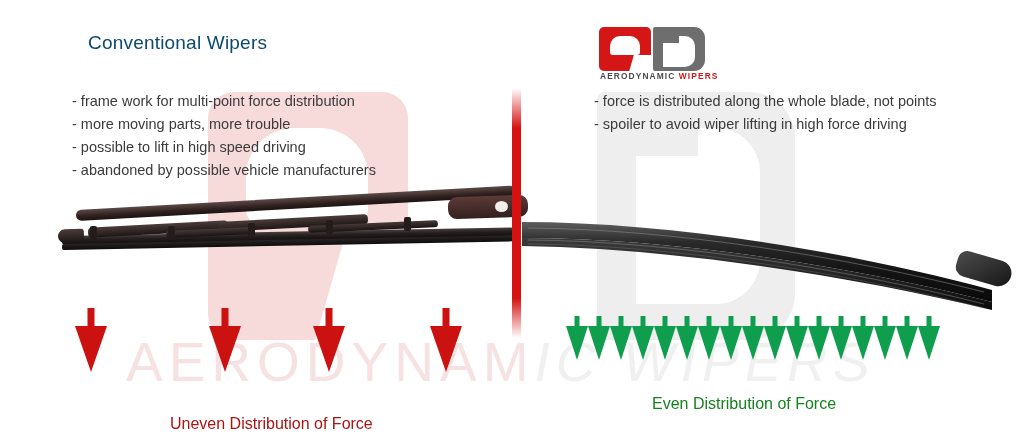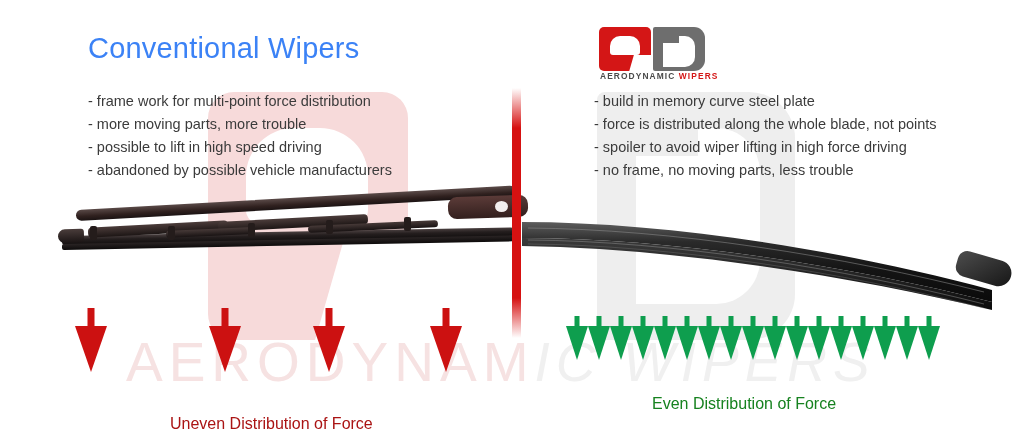--- a/index.html
+++ b/index.html
@@ -102,34 +102,34 @@
     background: linear-gradient(to bottom,
         rgba(214,17,17,0) 0%,
         rgba(214,17,17,1) 16%,
         rgba(214,17,17,1) 84%,
         rgba(214,17,17,0) 100%);
   }
   .title {
     position: absolute;
     left: 88px;
     top: 32px;
-    font-size: 29px;
-    color: #3b82f6;
+    font-size: 19px;
+    color: #0c4a6e;
     font-weight: 400;
     letter-spacing: 0.2px;
     white-space: nowrap;
   }
   .bullets {
     position: absolute;
     font-size: 14.5px;
     color: #3b3b3b;
     line-height: 23px;
     white-space: nowrap;
   }
-  .bullets-left { left: 88px; top: 90px; }
+  .bullets-left { left: 72px; top: 90px; }
   .bullets-right { left: 594px; top: 90px; }
   .bullets div { }
 
   
   .logo {
     position: absolute;
     left: 599px;
     top: 27px;
     z-index: 5;
     width: 140px;
@@ -381,24 +381,22 @@
     <div class="logo-a"></div>
     <div class="logo-a-hole"></div>
     <div class="logo-a-cut"></div>
     <div class="logo-d"></div>
     <div class="logo-d-hole"></div>
     <div class="logo-d-notch"></div>
     <div class="logo-tag"><span class="tg1">AERODYNAMIC</span><span>&nbsp;</span><span class="tg2">WIPERS</span></div>
   </div>
 
   <div class="bullets bullets-right">
-    <div>- build in memory curve steel plate</div>
     <div>- force is distributed along the whole blade, not points</div>
     <div>- spoiler to avoid wiper lifting in high force driving</div>
-    <div>- no frame, no moving parts, less trouble</div>
   </div>
 
   <div class="wiper-aero">
     <svg class="aero-body" viewBox="0 0 488 96" preserveAspectRatio="none">
       <defs>
         <linearGradient id="ag1" x1="0" y1="0" x2="0" y2="1">
           <stop offset="0%" stop-color="#5d5d5d"></stop>
           <stop offset="25%" stop-color="#2a2a2a"></stop>
           <stop offset="60%" stop-color="#141414"></stop>
           <stop offset="100%" stop-color="#0a0a0a"></stop>

